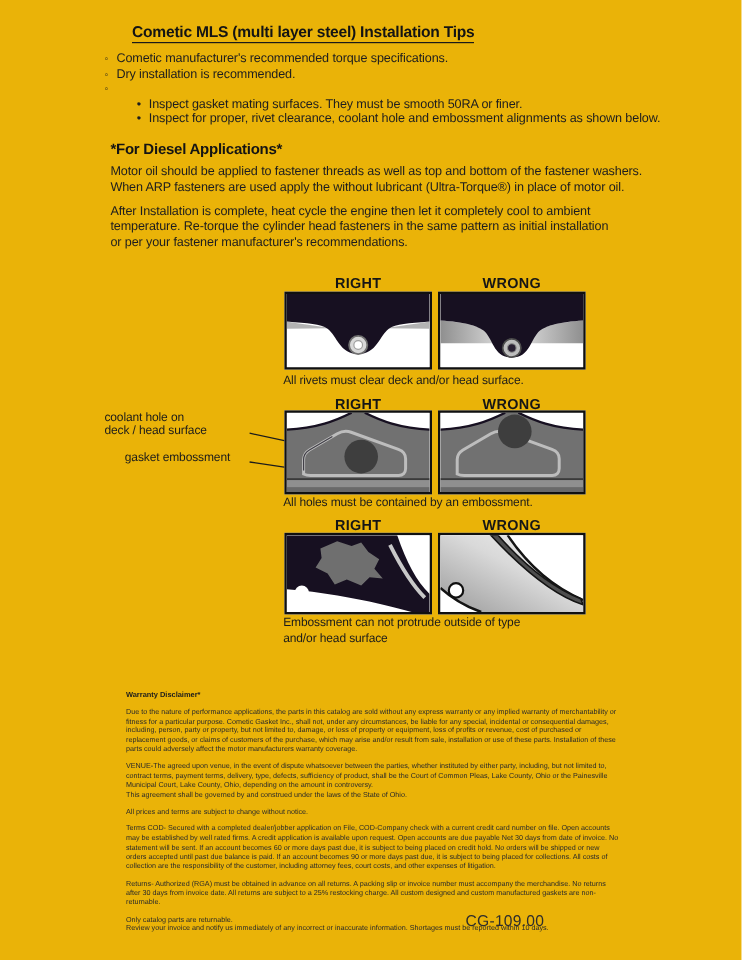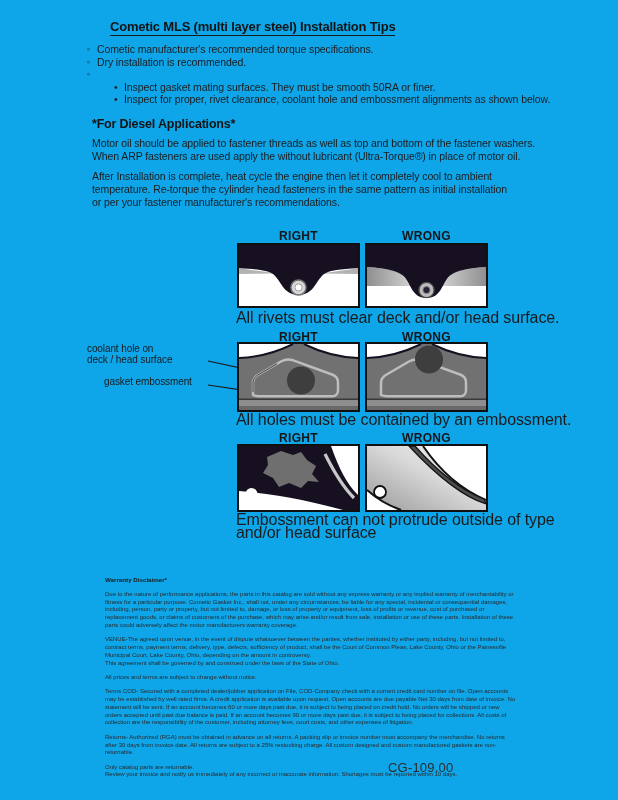--- a/index.html
+++ b/index.html
@@ -1,17 +1,17 @@
 <!DOCTYPE html>
 <html><head>
 <meta charset="utf-8">
 <style>
   html,body{margin:0;padding:0;background:#ffffff;}
   .page{
-    position:relative;width:618px;height:800px;background:#0ea5e9;overflow:hidden;
+    position:relative;width:618px;height:800px;background:#eab308;overflow:hidden;
     font-family:"Liberation Sans","DejaVu Sans",sans-serif;color:#1d1d1f;
   }
   .abs{position:absolute;}
   .pre{white-space:pre-line;}
   
   .title{
     left:110px;top:19px;font-size:13px;font-weight:bold;letter-spacing:-0.2px;
     border-bottom:1.5px solid #1a1a1a;padding-bottom:1px;color:#141414;
   }
   
@@ -22,21 +22,21 @@
   .tip.sub .g{font-size:10.5px;}
   
   .diesel{left:92px;top:118px;width:452px;font-size:10.5px;line-height:13px;letter-spacing:-0.1px;}
   .diesel h2{font-size:12.5px;letter-spacing:-0.2px;margin:0 0 6px 0;color:#141414;}
   .diesel p{margin:0 0 7px 0;}
   
   .dlabel{width:123px;text-align:center;font-size:12px;font-weight:bold;letter-spacing:0.3px;color:#161616;}
   .dbox{width:123px;border:2px solid #101010;background:#fff;box-sizing:border-box;}
   .dbox svg{display:block;width:100%;height:100%;}
   .h65{height:65px}.h70{height:70px}.h68{height:68px}
-  .caption{font-size:16px;letter-spacing:-0.1px;line-height:12.5px;color:#1b1b1b;}
+  .caption{font-size:10px;letter-spacing:-0.1px;line-height:12.5px;color:#1b1b1b;}
   .ann{width:120px;text-align:left;font-size:10px;line-height:10.5px;letter-spacing:-0.1px;color:#1b1b1b;}
   
   .legal{left:105px;top:576px;width:412px;font-size:6px;line-height:7.8px;color:#2a2a2a;letter-spacing:0;}
   .legal .lh{font-weight:bold;font-size:6.2px;margin:0 0 7px 0;color:#1c1c1c;}
   .lblock{margin:0 0 6.5px 0;}
   
   .fcode{left:388px;top:760px;font-size:13px;letter-spacing:0.2px;color:#2d2d2d;}
 </style>
 </head>
 <body>

